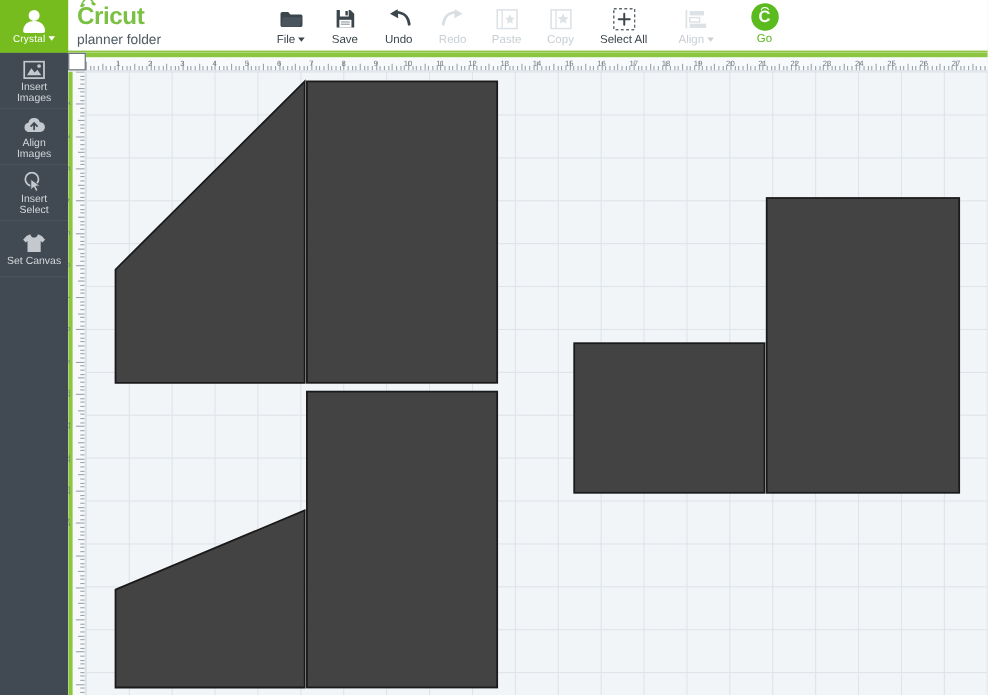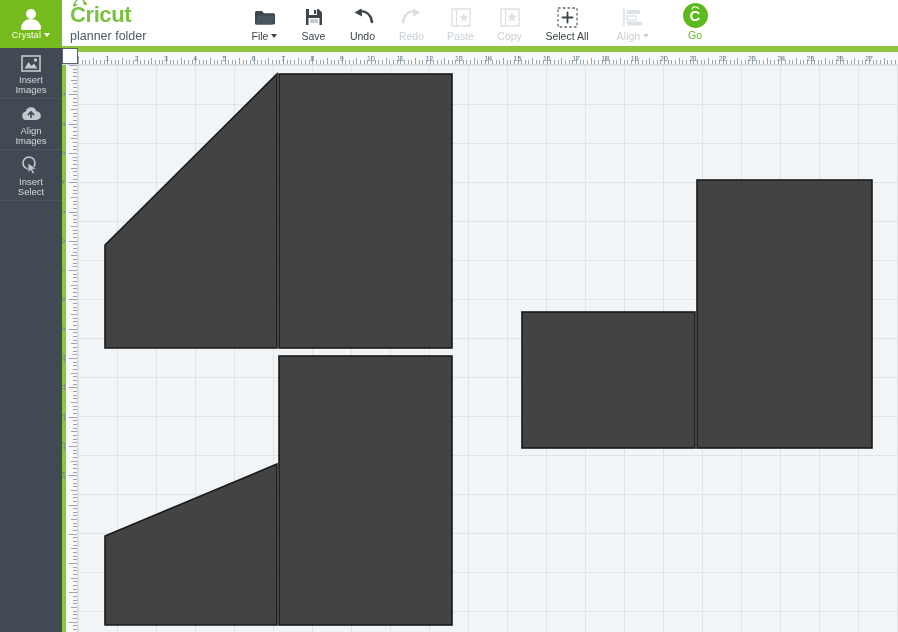--- a/index.html
+++ b/index.html
@@ -330,20 +330,28 @@
           <path d="M7 7 L7 17 L9.6 14.1 L11.6 18 L13.6 17 L11.6 13.3 L15.5 13 Z" fill="#c3c9ce" stroke="#414a52" stroke-width="0.8"></path>
         </svg>
       </span>
       <span class="slabel">
         <span>Insert</span><br>
         <span>Select</span>
       </span>
     </div>
 
 
+    <div class="side-item">
+      <span class="sglyph">
+        <svg width="22" height="18" viewBox="0 0 22 18">
+          <path d="M7.5 1 L4 2.5 L1 6 L3.5 8.5 L5 7 V17 H17 V7 L18.5 8.5 L21 6 L18 2.5 L14.5 1 C14 3.2 12.7 4 11 4 C9.3 4 8 3.2 7.5 1 Z" fill="#c3c9ce"></path>
+        </svg>
+      </span>
+      <span class="slabel">Set Canvas</span>
+    </div>
 
   </div>
 
   <div class="ruler-top">
     <div class="green-strip"></div>
   <div class="tick-h" style="left: 16px; height: 8px;"></div>
       <div class="tick-h" style="left: 19.6625px; height: 4px;"></div>
       <div class="tick-h" style="left: 23.325px; height: 4px;"></div>
       <div class="tick-h" style="left: 26.9875px; height: 4px;"></div>
       <div class="tick-h" style="left: 30.65px; height: 6px;"></div>

